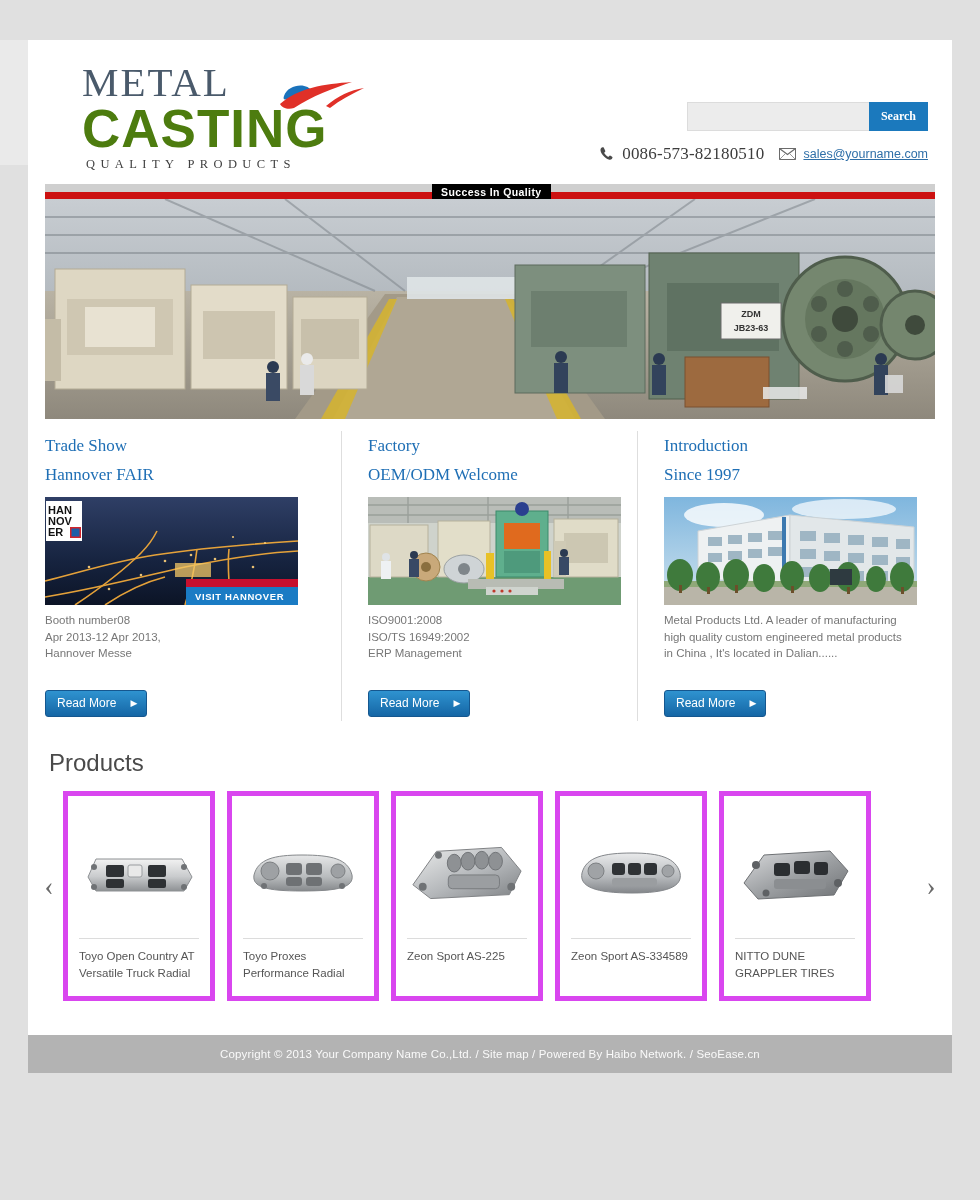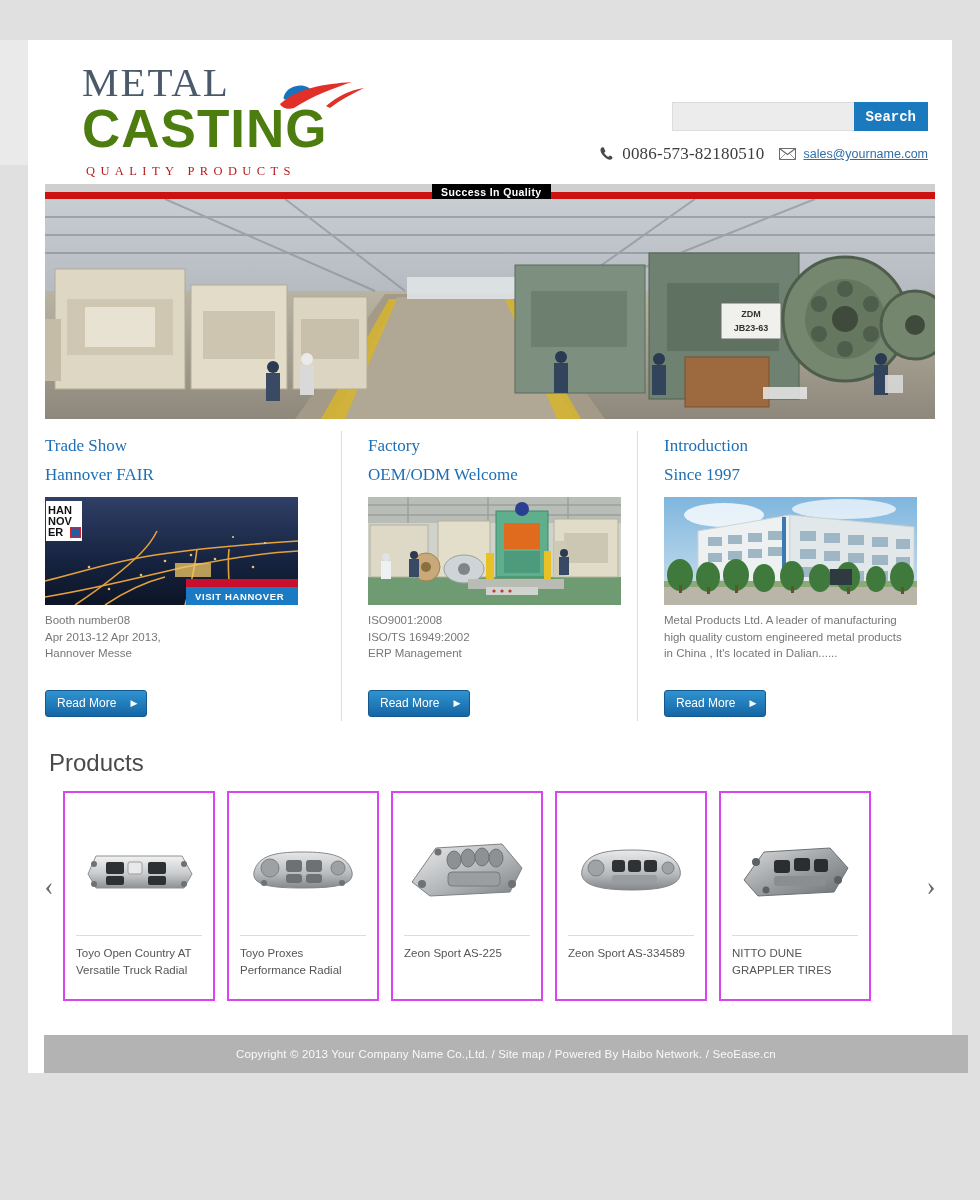--- a/index.html
+++ b/index.html
@@ -42,32 +42,32 @@
     font-family: "Liberation Serif", serif; font-size: 41px; letter-spacing: 2px;
     color: #4a5a6b; line-height: 1; display: inline-block;
   }
   .swoosh { position: absolute; left: 196px; top: 18px; width: 90px; height: 32px; }
   .logo-casting {
     font-family: "Liberation Sans", sans-serif; font-weight: bold; font-size: 53px;
     letter-spacing: 1px; color: #4d7c0f; line-height: 1.05; margin-top: -2px;
   }
   .logo-tag {
     font-family: "Liberation Serif", serif; font-size: 12.5px; letter-spacing: 5.4px;
-    color: #b91c1c; margin-top: 7px; padding-left: 4px;
+    color: #404040; margin-top: 0; padding-left: 4px;
   }
 
   .searchbox { position: absolute; right: 24px; top: 62px; display: flex; }
   .search-input {
     width: 182px; height: 29px; background: #ececec; border: 1px solid #dcdcdc;
     border-right: none; outline: none; padding: 0 8px;
     font-family: "Liberation Sans", sans-serif; font-size: 12px; color: #444;
   }
   .search-btn {
     height: 29px; background: #1b79bd; border: none; color: #fff; cursor: pointer;
-    font-family: Liberation Mono, monospace; font-weight: bold; font-size: 14px;
+    font-family: Liberation Serif, serif; font-weight: bold; font-size: 12px;
     padding: 0 12px;
   }
 
   .contact { position: absolute; right: 24px; top: 104px; display: flex; align-items: center; gap: 7px; }
   .phone-icon { width: 16px; height: 16px; color: #4a4a4a; }
   .phone-no {
     font-family: "Liberation Serif", serif; font-size: 17px; color: #3d3d3d;
     letter-spacing: .2px; margin-right: 8px;
   }
   .mail-icon { width: 17px; height: 12px; }
@@ -112,37 +112,37 @@
   }
   .readmore .arr { font-size: 9px; }
 
   
   .products { margin: 28px 17px 0 17px; width: 890px; position: relative; }
   .products h2 {
     font-size: 24px; font-weight: normal; color: #4a4a4a; margin-bottom: 14px; padding-left: 4px;
   }
   .prod-row { display: flex; gap: 12px; padding: 0 18px; }
   .prod-card {
-    width: 152px; height: 210px; border: 2px solid #d946ef; background: #fff;
+    width: 152px; height: 210px; border: 5px solid #d946ef; background: #fff;
     display: flex; flex-direction: column; padding: 10px 11px 10px 11px;
   }
   .prod-imgwrap { height: 132px; display: flex; align-items: center; justify-content: center; }
   .prod-sep { border-top: 1px solid #dcdcdc; margin: 0 0 9px 0; }
   .prod-name { font-size: 11.5px; color: #555; line-height: 17px; }
   .carousel-arrow {
     position: absolute; top: 120px; width: 24px; height: 34px; color: #6a6a6a;
     display: flex; align-items: center; justify-content: center; cursor: pointer;
     font-size: 27px; font-family: "Liberation Serif", serif;
   }
   .arrow-left { left: -8px; }
   .arrow-right { right: -8px; }
 
   
   .footer {
-    margin: 24px 0 0 16px; width: 924px; height: 38px; background: #b3b3b3;
+    margin: 24px 0 0 0; width: 924px; height: 38px; background: #b3b3b3;
     display: flex; align-items: center; justify-content: center;
   }
   .footer-text { font-size: 11.5px; color: #fafafa; letter-spacing: .15px; }
 
   .spacer { height: 10px; }
 </style>
 </head>
 <body>
 
 <div class="page">

